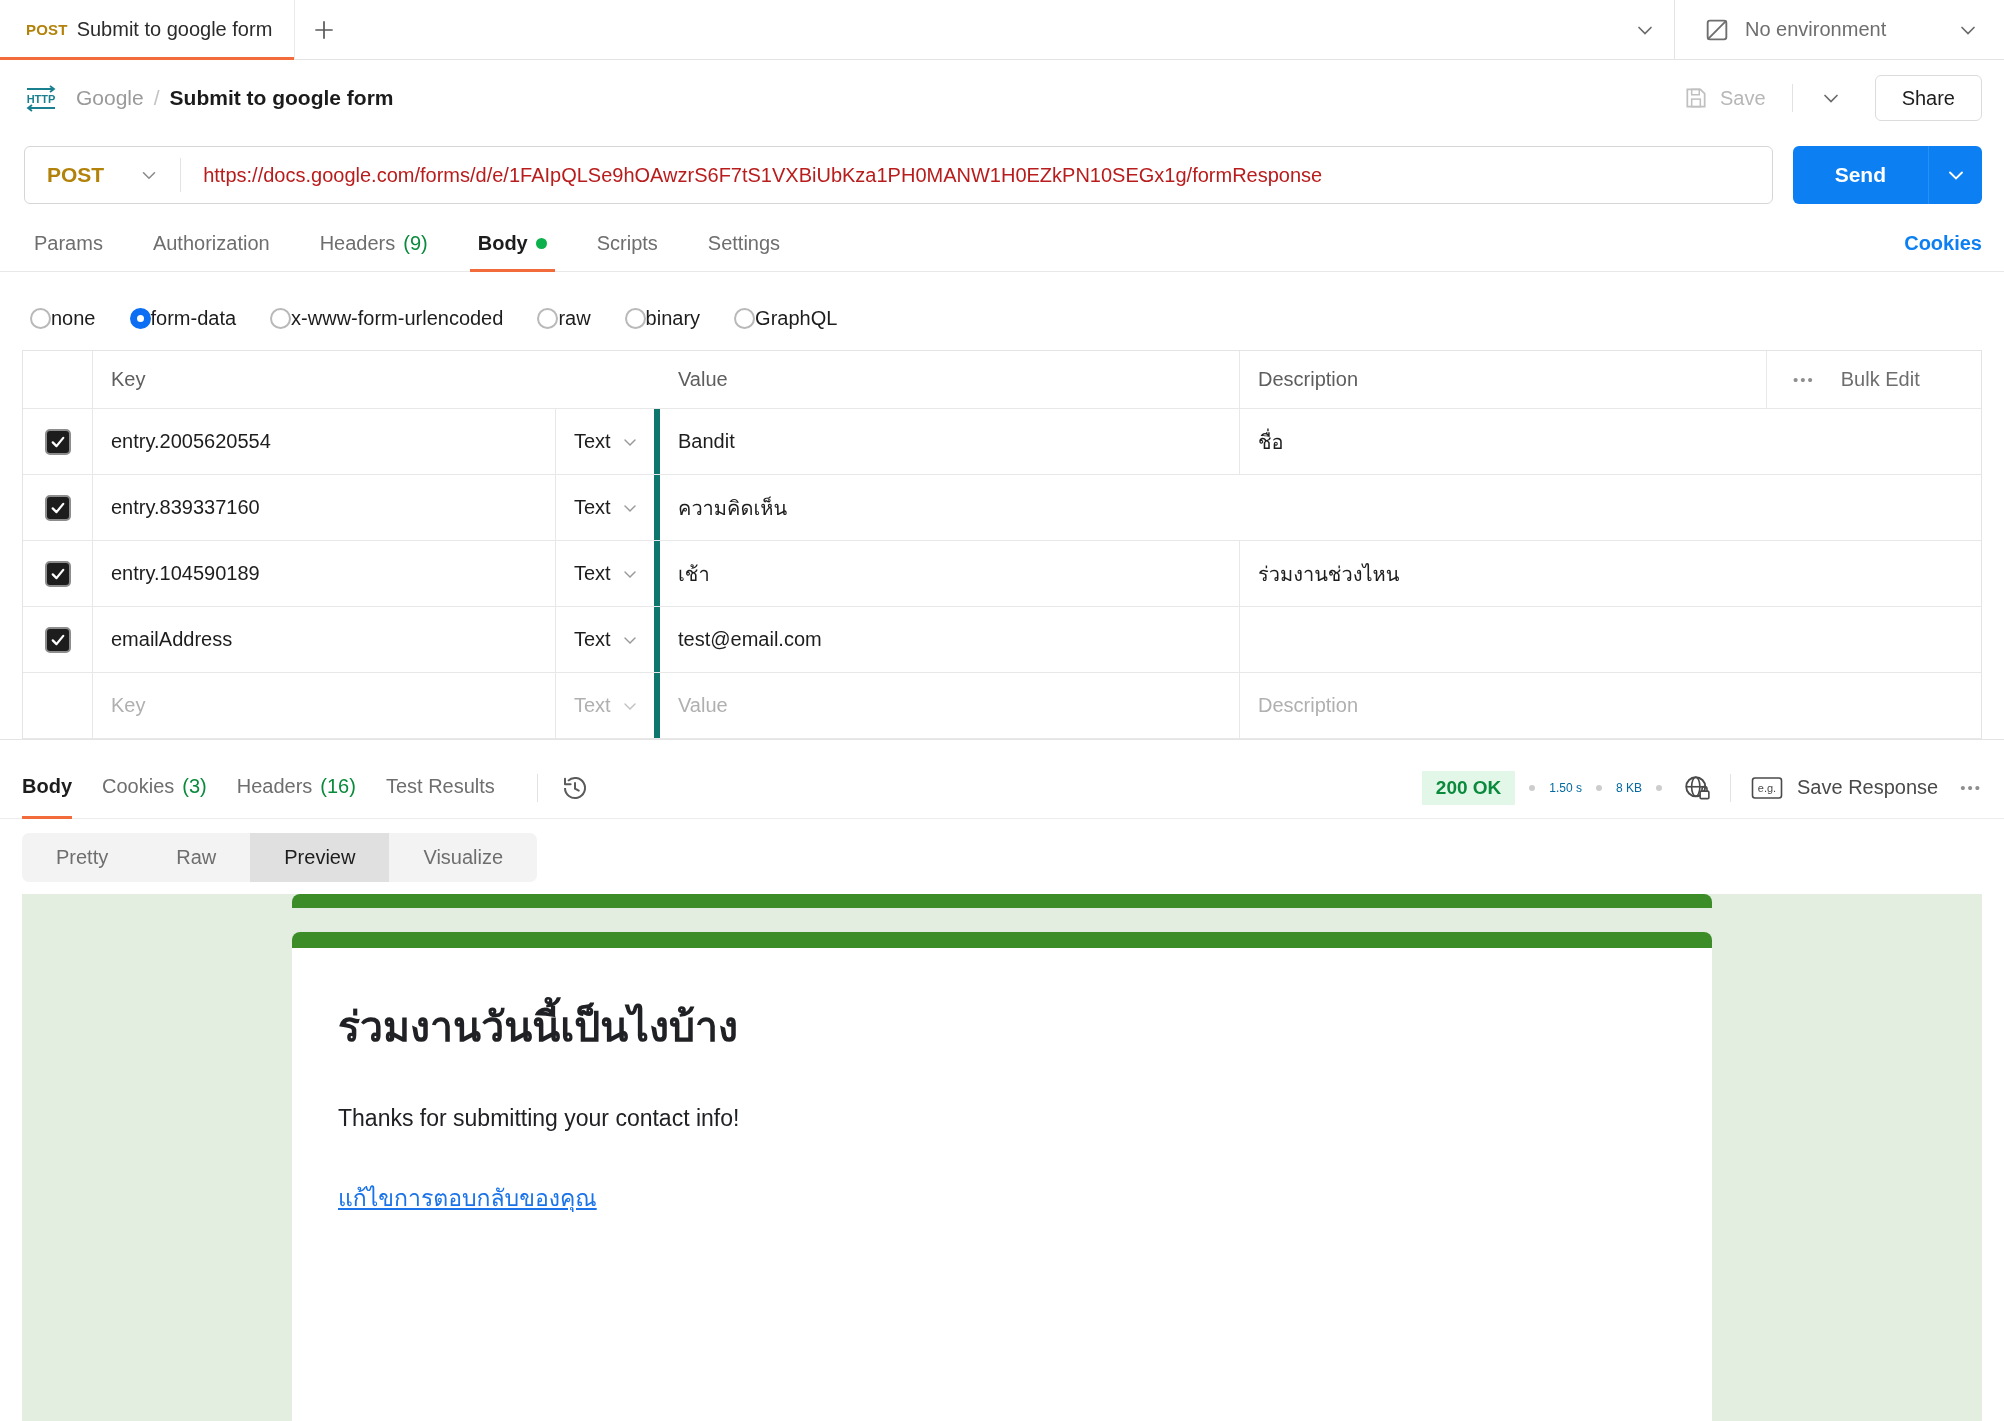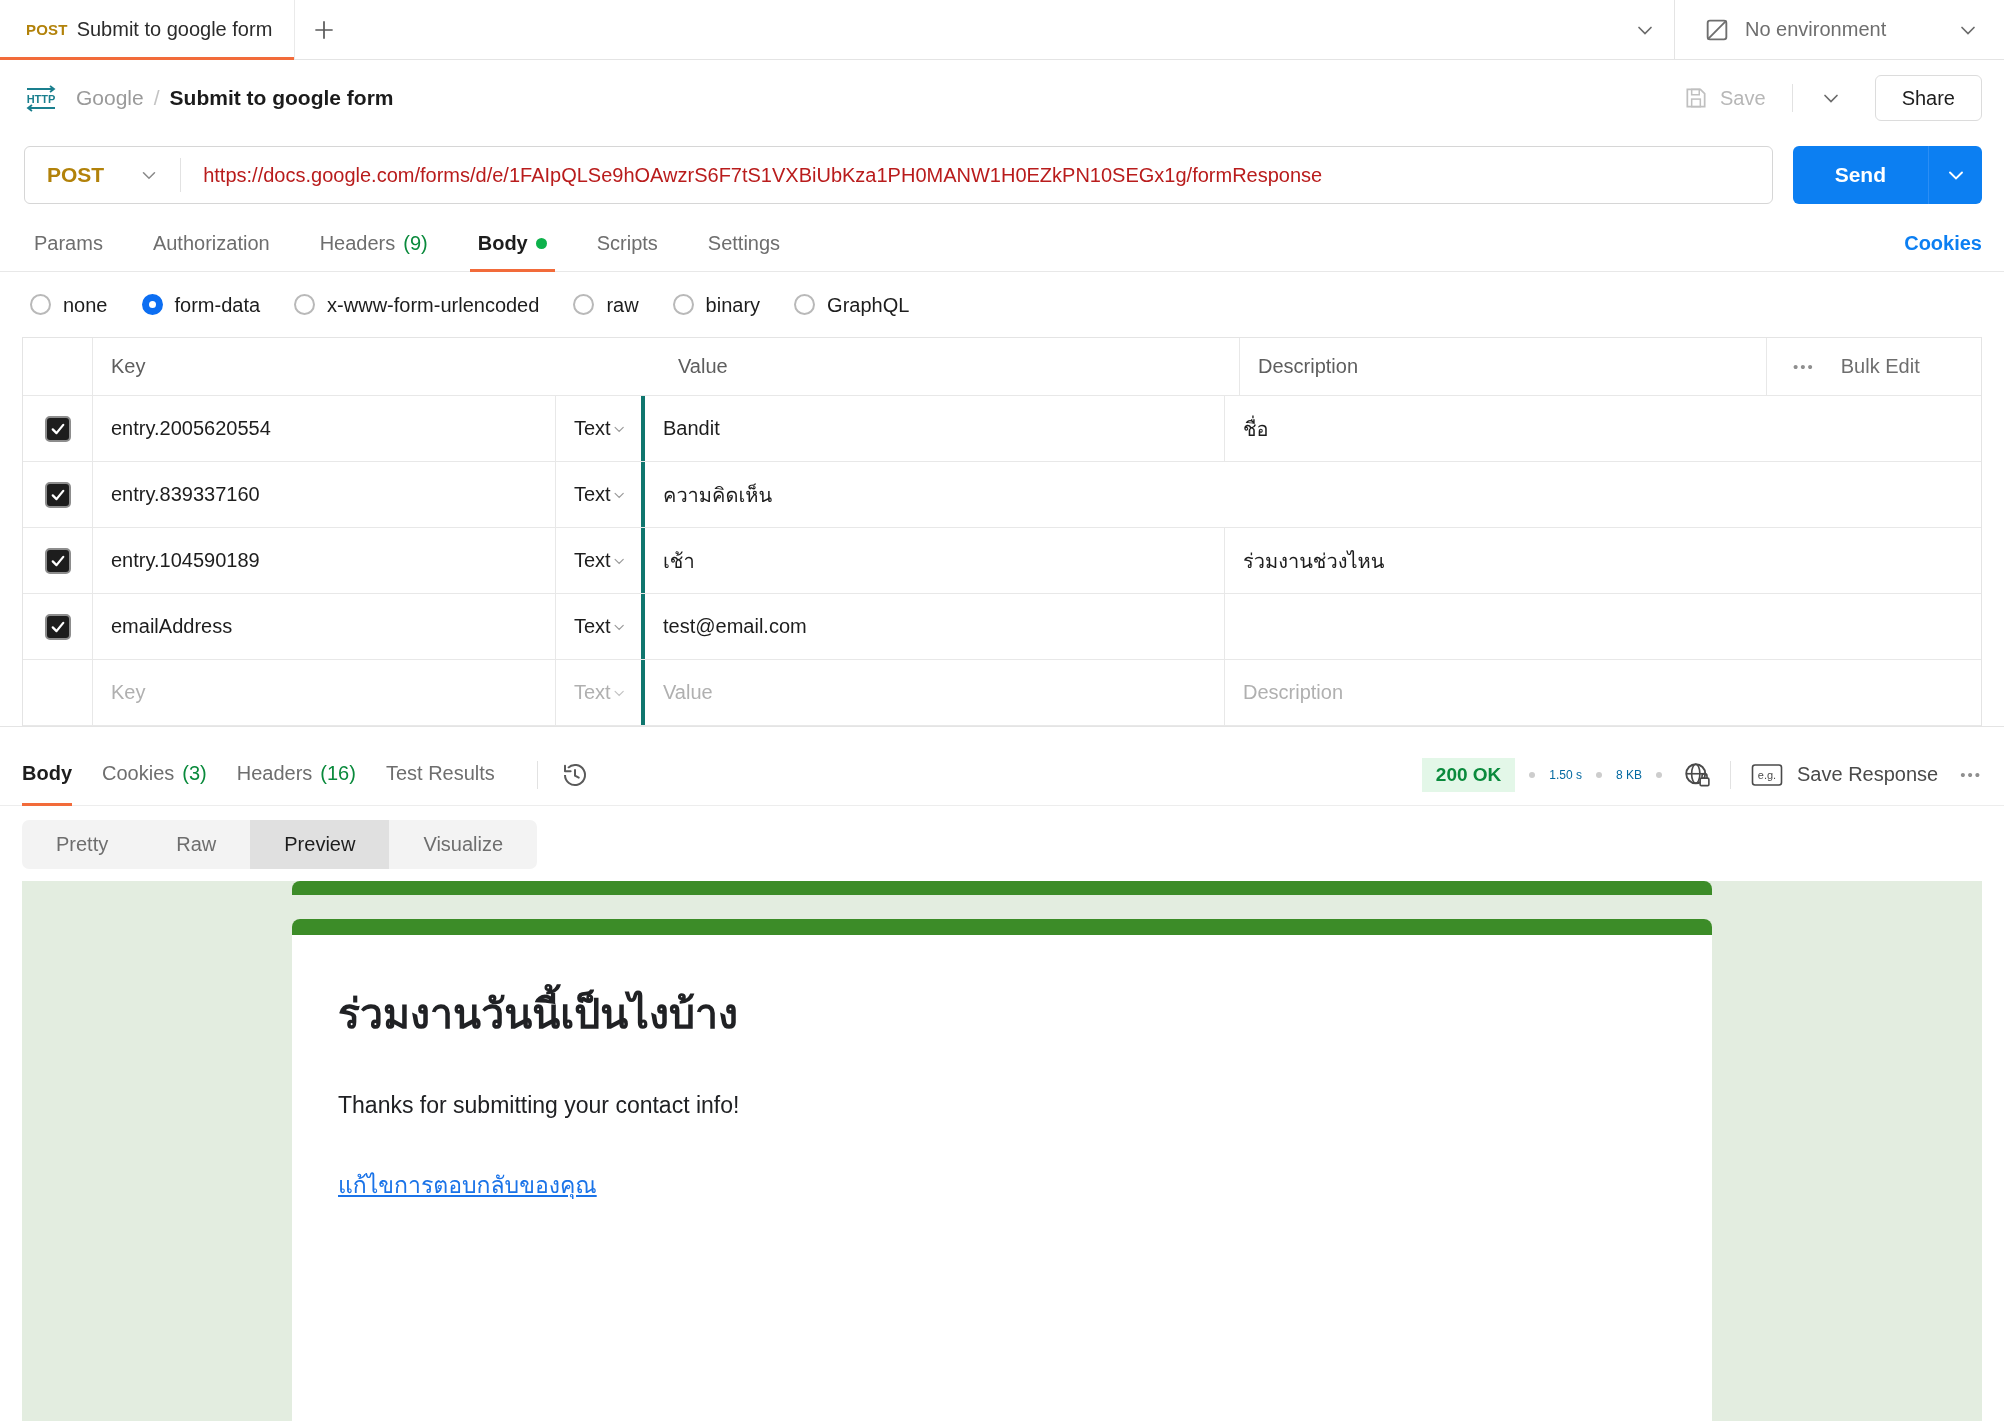--- a/index.html
+++ b/index.html
@@ -112,21 +112,21 @@
     content: ""; position: absolute; left: 4px; right: 4px; bottom: -1px;
     height: 3px; background: #f26b3a;
   }
   .rtab-count { color: #0a8a3c; font-size: 20px; font-weight: normal; }
   .green-dot { width: 11px; height: 11px; border-radius: 50%; background: #0db14b; align-self: center; }
   .reqtabs-spacer { flex: 1; }
   .cookies-link { font-size: 20px; color: #0c7ff2; font-weight: bold; padding-bottom: 16px; }
 
   
   .radiorow { display: flex; align-items: center; padding: 22px 22px 20px 30px; gap: 0; flex: none; }
-  .radio-item { display: flex; align-items: flex-start; gap: 12px; margin-right: 34px; }
+  .radio-item { display: flex; align-items: center; margin-right: 34px; margin-top: 13px; }
   .radio {
     width: 21px; height: 21px; border-radius: 50%;
     border: 2px solid #b9b9b9; background: #fff;
     display: flex; align-items: center; justify-content: center; flex: none;
   }
   .radio.sel { border-color: #0c6ef2; border-width: 6px; background: #0c6ef2; }
   .radio.sel::after { content: ""; width: 7px; height: 7px; border-radius: 50%; background: #fff; }
   .radio-label { font-size: 20px; color: #1d1d1d; }
 
   
@@ -141,22 +141,22 @@
   .chk {
     width: 26px; height: 26px; border-radius: 5px; background: #1d1d1d;
     border: 2px solid #8d8d8d; display: flex; align-items: center; justify-content: center;
   }
   .chk svg { display: block; }
   .cell-key {
     width: 462px; display: flex; align-items: center; padding: 0 18px;
     font-size: 20px; color: #1d1d1d; flex: none;
   }
   .cell-type {
-    width: 90px; display: flex; align-items: center; justify-content: space-between;
-    padding: 0 14px 0 18px; border-left: 1px solid #e8e8e8; border-right: 4px solid #0f766e;
+    width: 105px; display: flex; align-items: center; justify-content: space-between;
+    padding: 0 14px 0 18px; border-left: 1px solid #e8e8e8; border-right: 6px solid #0f766e;
     font-size: 20px; color: #1d1d1d; flex: none;
   }
   .cell-value {
     width: 580px; display: flex; align-items: center; padding: 0 18px;
     font-size: 20px; color: #1d1d1d; border-right: 1px solid #e8e8e8; flex: none;
   }
   .cell-desc {
     flex: 1; display: flex; align-items: center; padding: 0 18px;
     font-size: 20px; color: #1d1d1d;
   }

